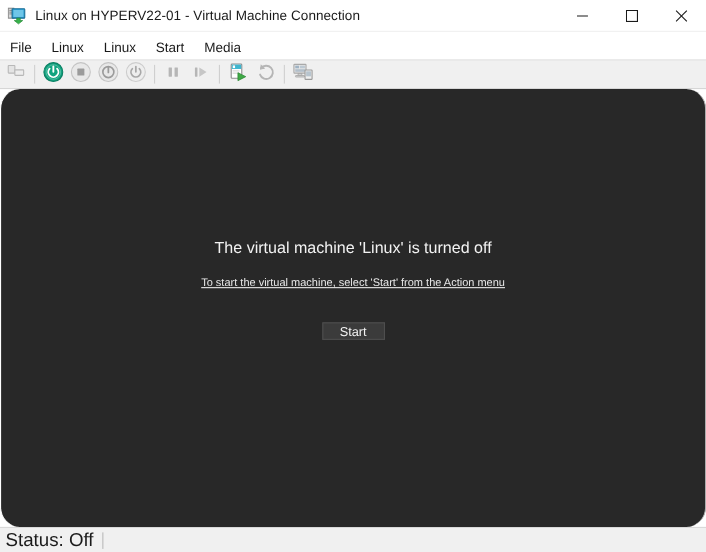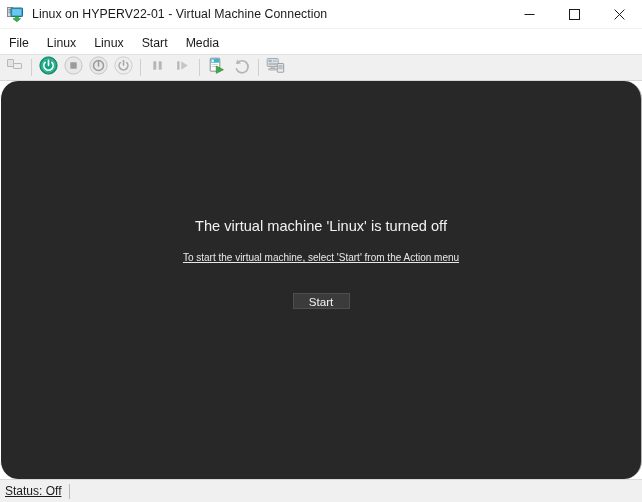--- a/index.html
+++ b/index.html
@@ -168,26 +168,25 @@
   #statusbar {
     height: 23px;
     min-height: 23px;
     background: #f0f0f0;
     border-top: 1px solid #d9d9d9;
     display: flex;
     align-items: center;
     box-sizing: border-box;
   }
   #status-text {
-    font-size: 12px;
+    font-size: 17px;
     color: #1a1a1a;
     padding-left: 5px;
     padding-right: 8px;
     white-space: nowrap;
-    text-decoration: underline;
   }
   .status-sep {
     width: 1px;
     height: 15px;
     background: #b9b9b9;
     flex: none;
   }
 </style>
 </head>
 <body>

